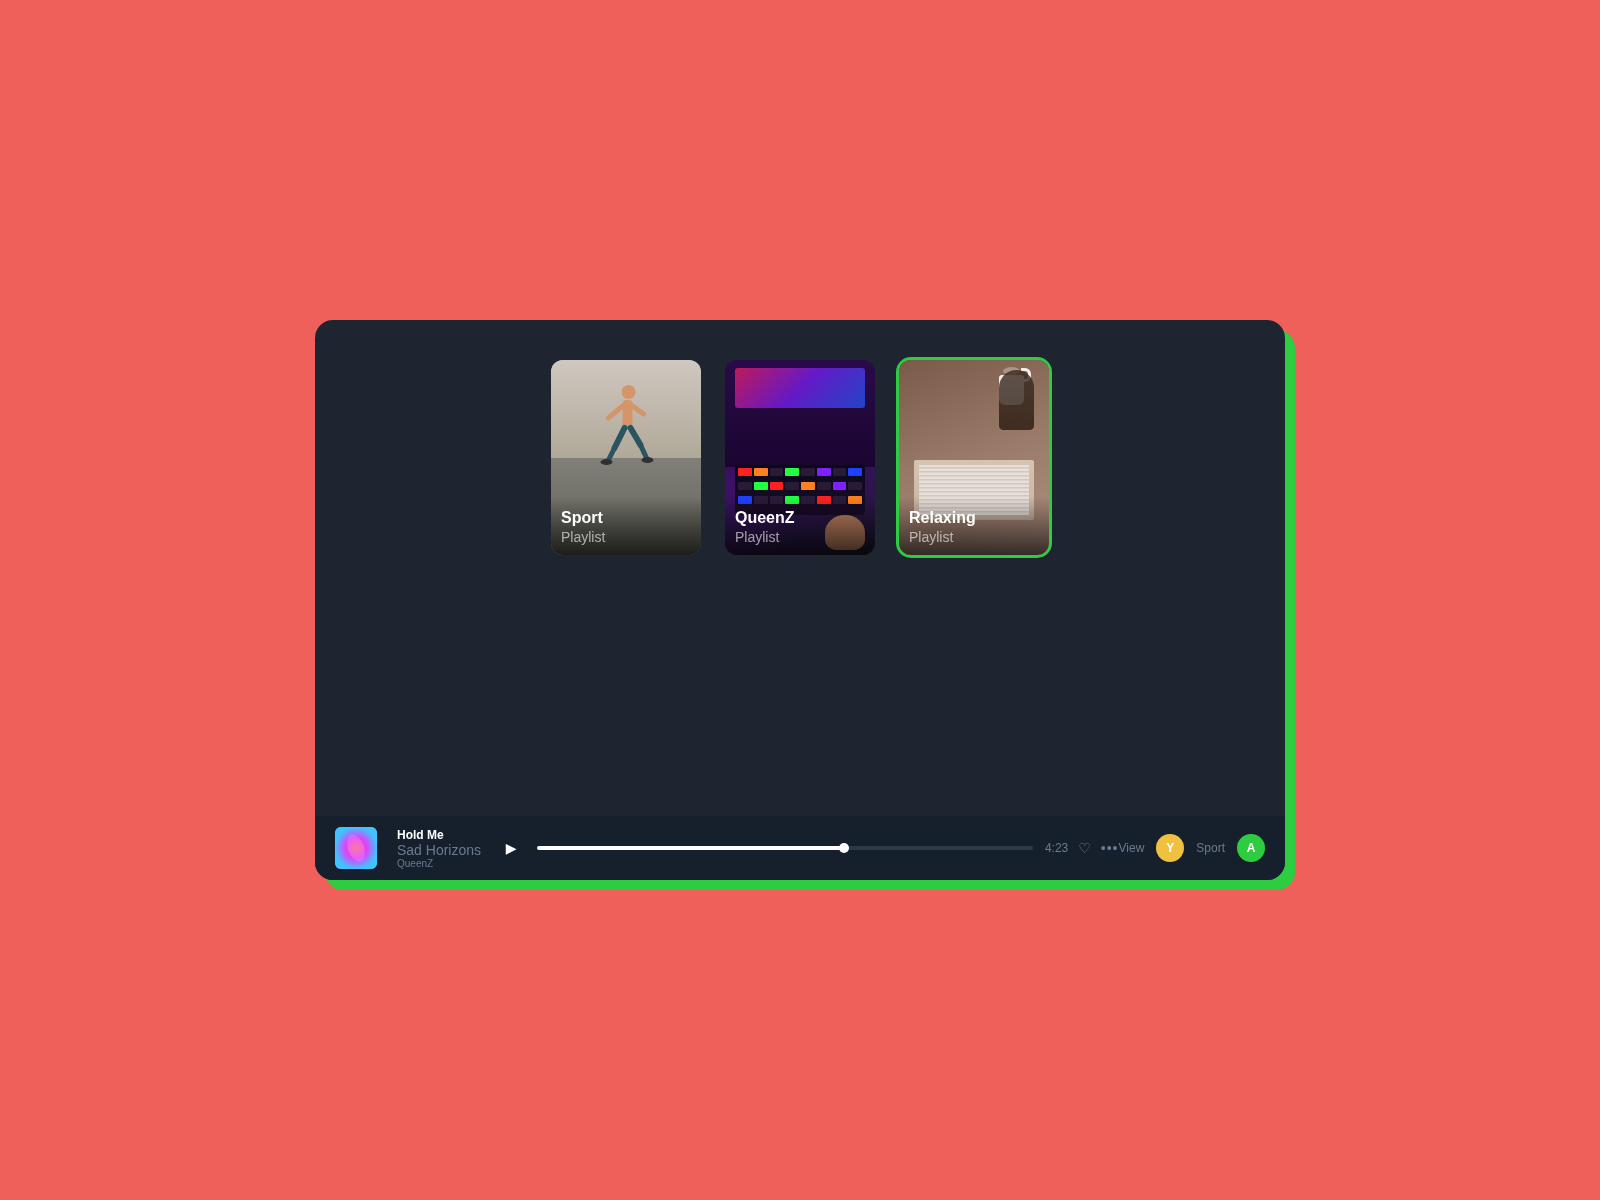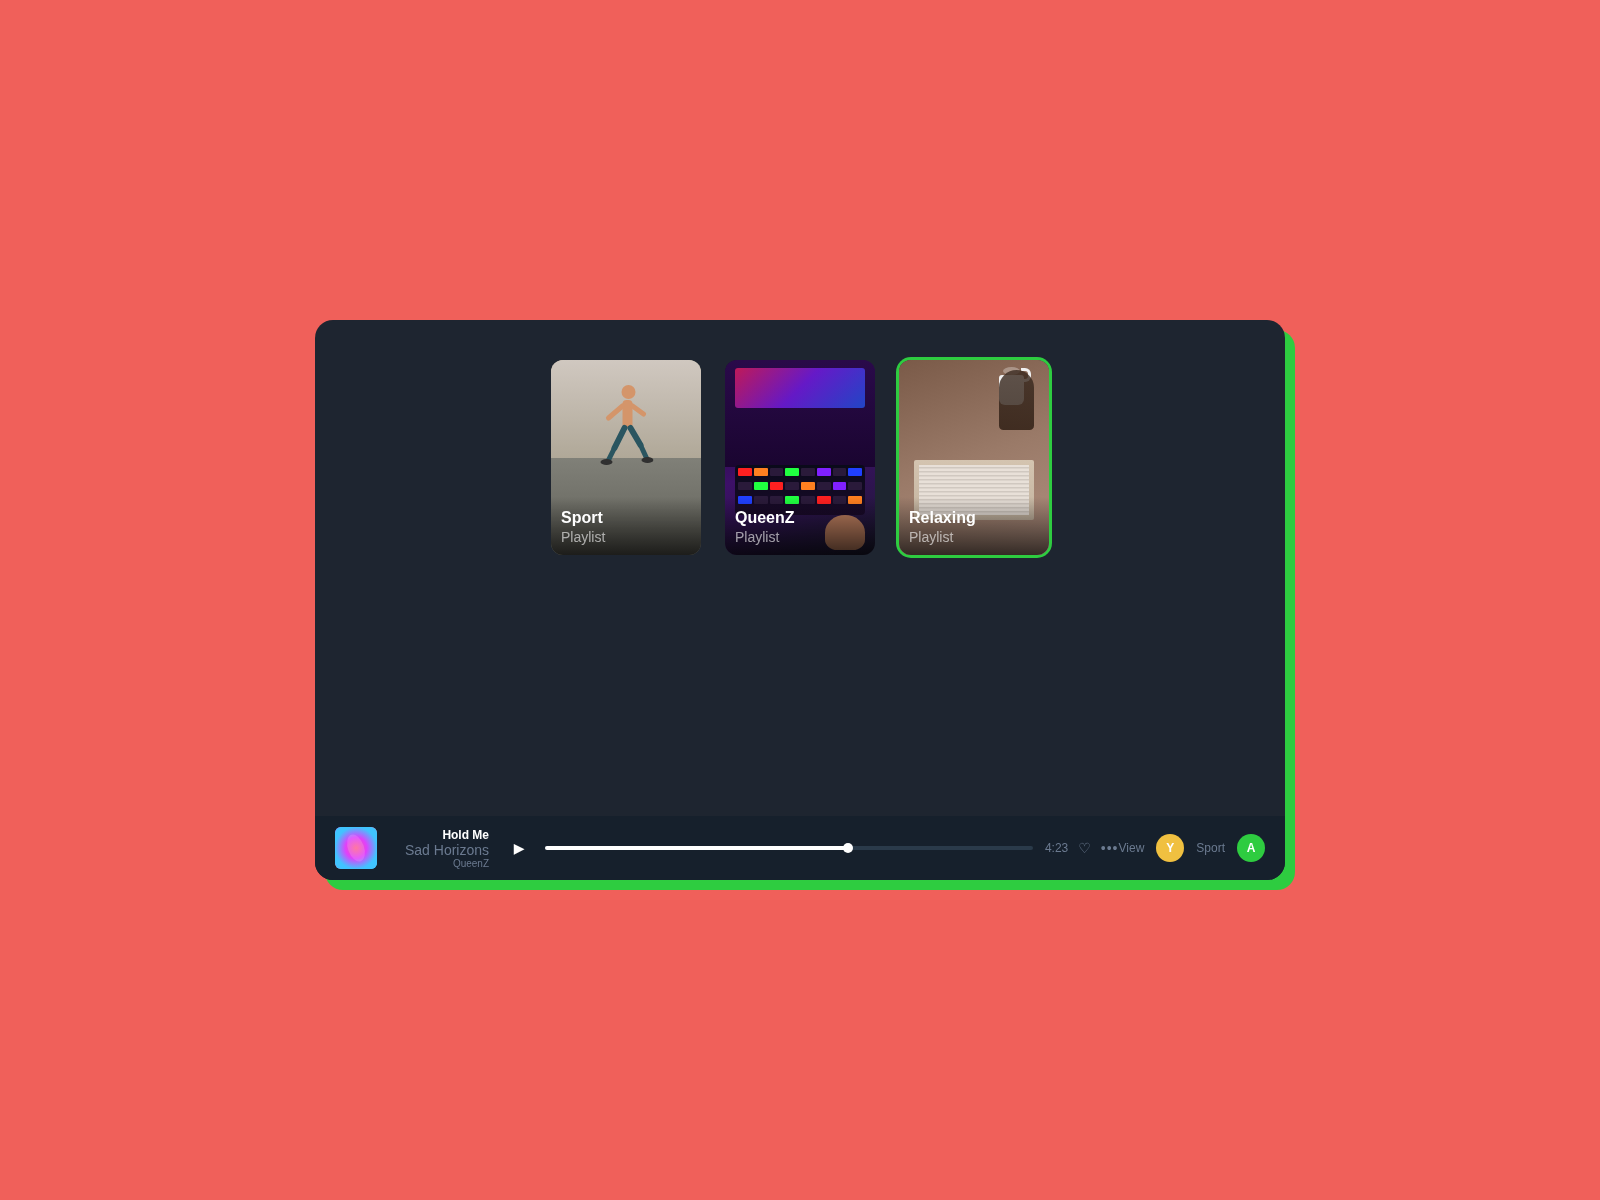--- a/index.html
+++ b/index.html
@@ -277,23 +277,22 @@
       border-radius: 6px;
       background: linear-gradient(135deg, #e040fb, #ff6090, #40c4ff);
       flex-shrink: 0;
       overflow: hidden;
       display: flex;
       align-items: center;
       justify-content: center;
     }
 
     .player-info {
-      margin-left: 28px;
+      margin-left: 20px;
       flex-shrink: 0;
-      text-align: right;
     }
 
     .player-title {
       color: #ffffff;
       font-size: 12px;
       font-weight: 600;
     }
 
     .player-album {
       color: #6b7a90;

